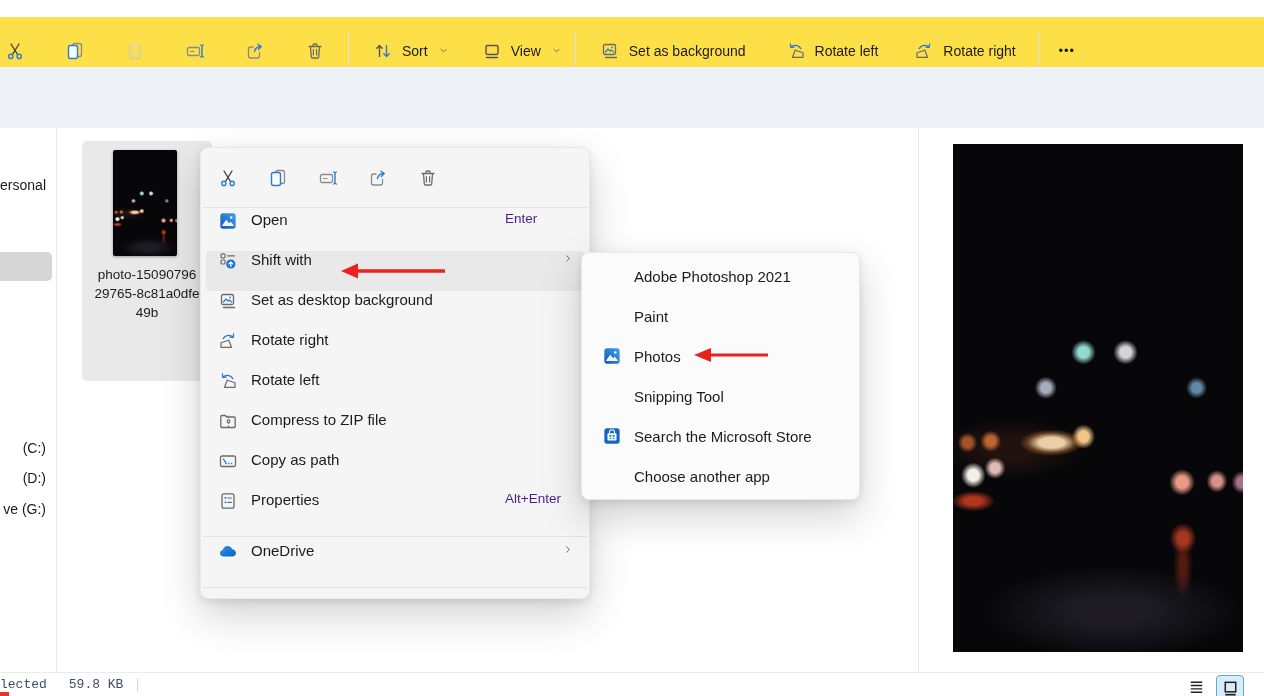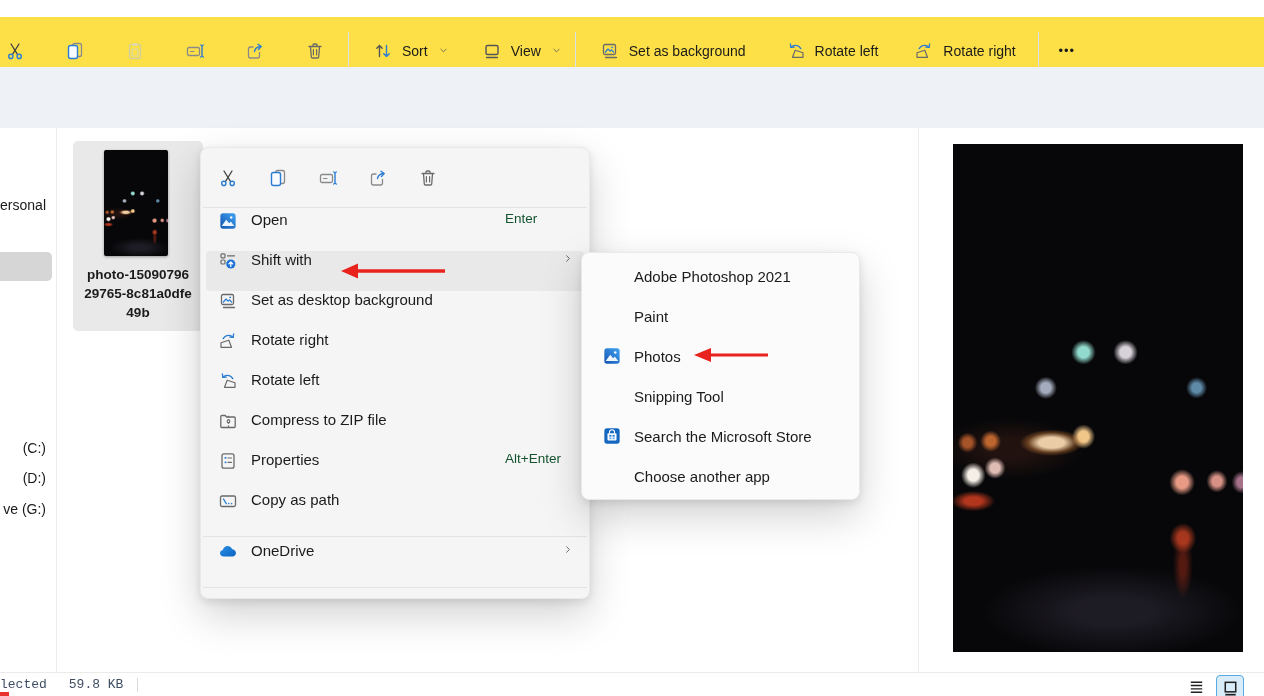--- a/index.html
+++ b/index.html
@@ -27,21 +27,21 @@
   .searchbar{position:absolute;left:822px;top:80px;width:428px;height:39px;background:#fff;border:1px solid #d7d7d7;
     border-radius:5px;display:flex;align-items:center;padding:0 12px 0 18px;gap:11px;box-sizing:border-box;}
   .searchbar input{border:none;outline:none;flex:1;font-size:14.5px;background:transparent;color:#222;font-family:inherit;}
   .searchbar input::placeholder{color:#757575;}
   
   .content{position:absolute;top:128px;left:0;right:0;bottom:24px;background:#fff;}
   .nav-divider{position:absolute;left:56px;top:0;bottom:0;width:1px;background:#ececec;}
   .preview-divider{position:absolute;left:918px;top:0;bottom:0;width:1px;background:#ececec;}
   .nav-label{position:absolute;left:0;width:46px;height:18px;line-height:18px;text-align:right;font-size:14px;color:#191919;white-space:nowrap;}
   .nav-selected{position:absolute;left:0;top:124px;width:52px;height:29px;background:#d6d6d6;border-radius:0 5px 5px 0;}
-  .tile{position:absolute;left:73px;top:13px;width:130px;height:190px;background:#e9e9e9;border-radius:5px;font-weight:bold;}
+  .tile{position:absolute;left:82px;top:13px;width:130px;height:240px;background:#e9e9e9;border-radius:5px;}
   .thumb{position:absolute;left:31px;top:9px;width:64px;height:106px;border-radius:2px;box-shadow:0 1px 3px rgba(0,0,0,.35);}
   .tile-label{position:absolute;top:124px;left:0;width:100%;text-align:center;font-size:13.5px;line-height:19px;color:#1c1c1c;}
   .preview-img{position:absolute;left:953px;top:16px;width:290px;height:508px;}
   
   .night-photo{
     background-color:#070709;
     background-image:
       radial-gradient(ellipse 4.2% 2.4% at 45% 41%,   rgba(150,225,212,.97) 45%, rgba(150,225,212,0) 100%),
       radial-gradient(ellipse 4.2% 2.4% at 59.5% 41%, rgba(226,220,228,.95) 45%, rgba(226,220,228,0) 100%),
       radial-gradient(ellipse 3.8% 2.2% at 32% 48%,   rgba(185,195,214,.88) 45%, rgba(185,195,214,0) 100%),
@@ -66,21 +66,21 @@
     box-shadow:0 16px 42px rgba(0,0,0,.18),0 3px 8px rgba(0,0,0,.10);z-index:20;padding-bottom:5px;box-sizing:border-box;}
   .qa-row{height:59px;display:flex;align-items:center;padding-left:9px;}
   .qa-btn{width:36px;height:36px;margin-right:14px;display:flex;align-items:center;justify-content:center;border-radius:4px;}
   .menu-sep{height:1px;background:#e3e3e3;margin:0 2px;}
   .menu-sep.pad{margin:5px 2px;}
   .menu-items{padding-top:3px;}
   .mi{height:40px;display:flex;align-items:flex-start;margin:0 5px;padding:0 9px 0 12px;border-radius:4px;font-size:15px;}
   .mi.hl{background:#e9e9e9;}
   .mi .micon{width:20px;height:20px;margin-right:13px;flex:0 0 auto;display:flex;align-items:center;justify-content:center;}
   .mi .mlabel{flex:1;white-space:nowrap;}
-  .mi .sc{width:70px;text-align:left;font-size:13.5px;color:#14532d;white-space:nowrap;}
+  .mi .sc{width:70px;text-align:left;font-size:13.5px;color:#4c1d95;white-space:nowrap;}
   .mi .subarrow{width:14px;display:flex;justify-content:flex-end;}
   
   .submenu{position:absolute;left:581px;top:252px;width:279px;background:#fbfbfb;border:1px solid #e9e9e9;border-radius:8px;
     box-shadow:0 16px 42px rgba(0,0,0,.18),0 3px 8px rgba(0,0,0,.10);z-index:21;padding:3px 0;box-sizing:border-box;}
   .smi{height:40px;display:flex;align-items:center;margin:0 5px;padding:0 8px 0 16px;border-radius:4px;font-size:15px;}
   .smi .micon{width:18px;height:18px;margin-right:13px;flex:0 0 auto;}
   
   .annot{position:absolute;left:0;top:0;z-index:30;pointer-events:none;}
   
   .statusbar{position:absolute;left:0;bottom:0;width:100%;height:24px;background:#fff;border-top:1px solid #ebebeb;
@@ -385,21 +385,21 @@
         </svg>
       </span>
     <input type="text" placeholder="Search new" style="">
   </div>
 </div>
 
 <div class="content">
   <div class="nav-divider"></div>
   <div class="preview-divider"></div>
 
-  <span class="nav-label" style="top:68px">ersonal</span>
+  <span class="nav-label" style="top:48px">ersonal</span>
   <div class="nav-selected"></div>
   <span class="nav-label" style="top:311px">(C:)</span>
   <span class="nav-label" style="top:341px">(D:)</span>
   <span class="nav-label" style="top:372px">ve (G:)</span>
 
   <div class="tile">
     <div class="thumb night-photo"></div>
     <div class="tile-label">
       <div>photo-15090796</div>
       <div>29765-8c81a0dfe</div>
@@ -500,33 +500,33 @@
       <span class="micon">
           <svg width="20" height="20">
             <use href="#i-zip"></use>
           </svg>
         </span>
       <span class="mlabel">Compress to ZIP file</span>
     </div>
     <div class="mi">
       <span class="micon">
           <svg width="20" height="20">
+            <use href="#i-path"></use>
+          </svg>
+        </span>
+      <span class="mlabel">Copy as path</span>
+    </div>
+    <div class="mi">
+      <span class="micon">
+          <svg width="20" height="20">
             <use href="#i-props"></use>
           </svg>
         </span>
       <span class="mlabel">Properties</span>
       <span class="sc">Alt+Enter</span>
-    </div>
-    <div class="mi">
-      <span class="micon">
-          <svg width="20" height="20">
-            <use href="#i-path"></use>
-          </svg>
-        </span>
-      <span class="mlabel">Copy as path</span>
     </div>
     <div class="menu-sep pad"></div>
     <div class="mi">
       <span class="micon">
           <svg width="20" height="20">
             <use href="#i-onedrive"></use>
           </svg>
         </span>
       <span class="mlabel">OneDrive</span>
       <span class="subarrow">

